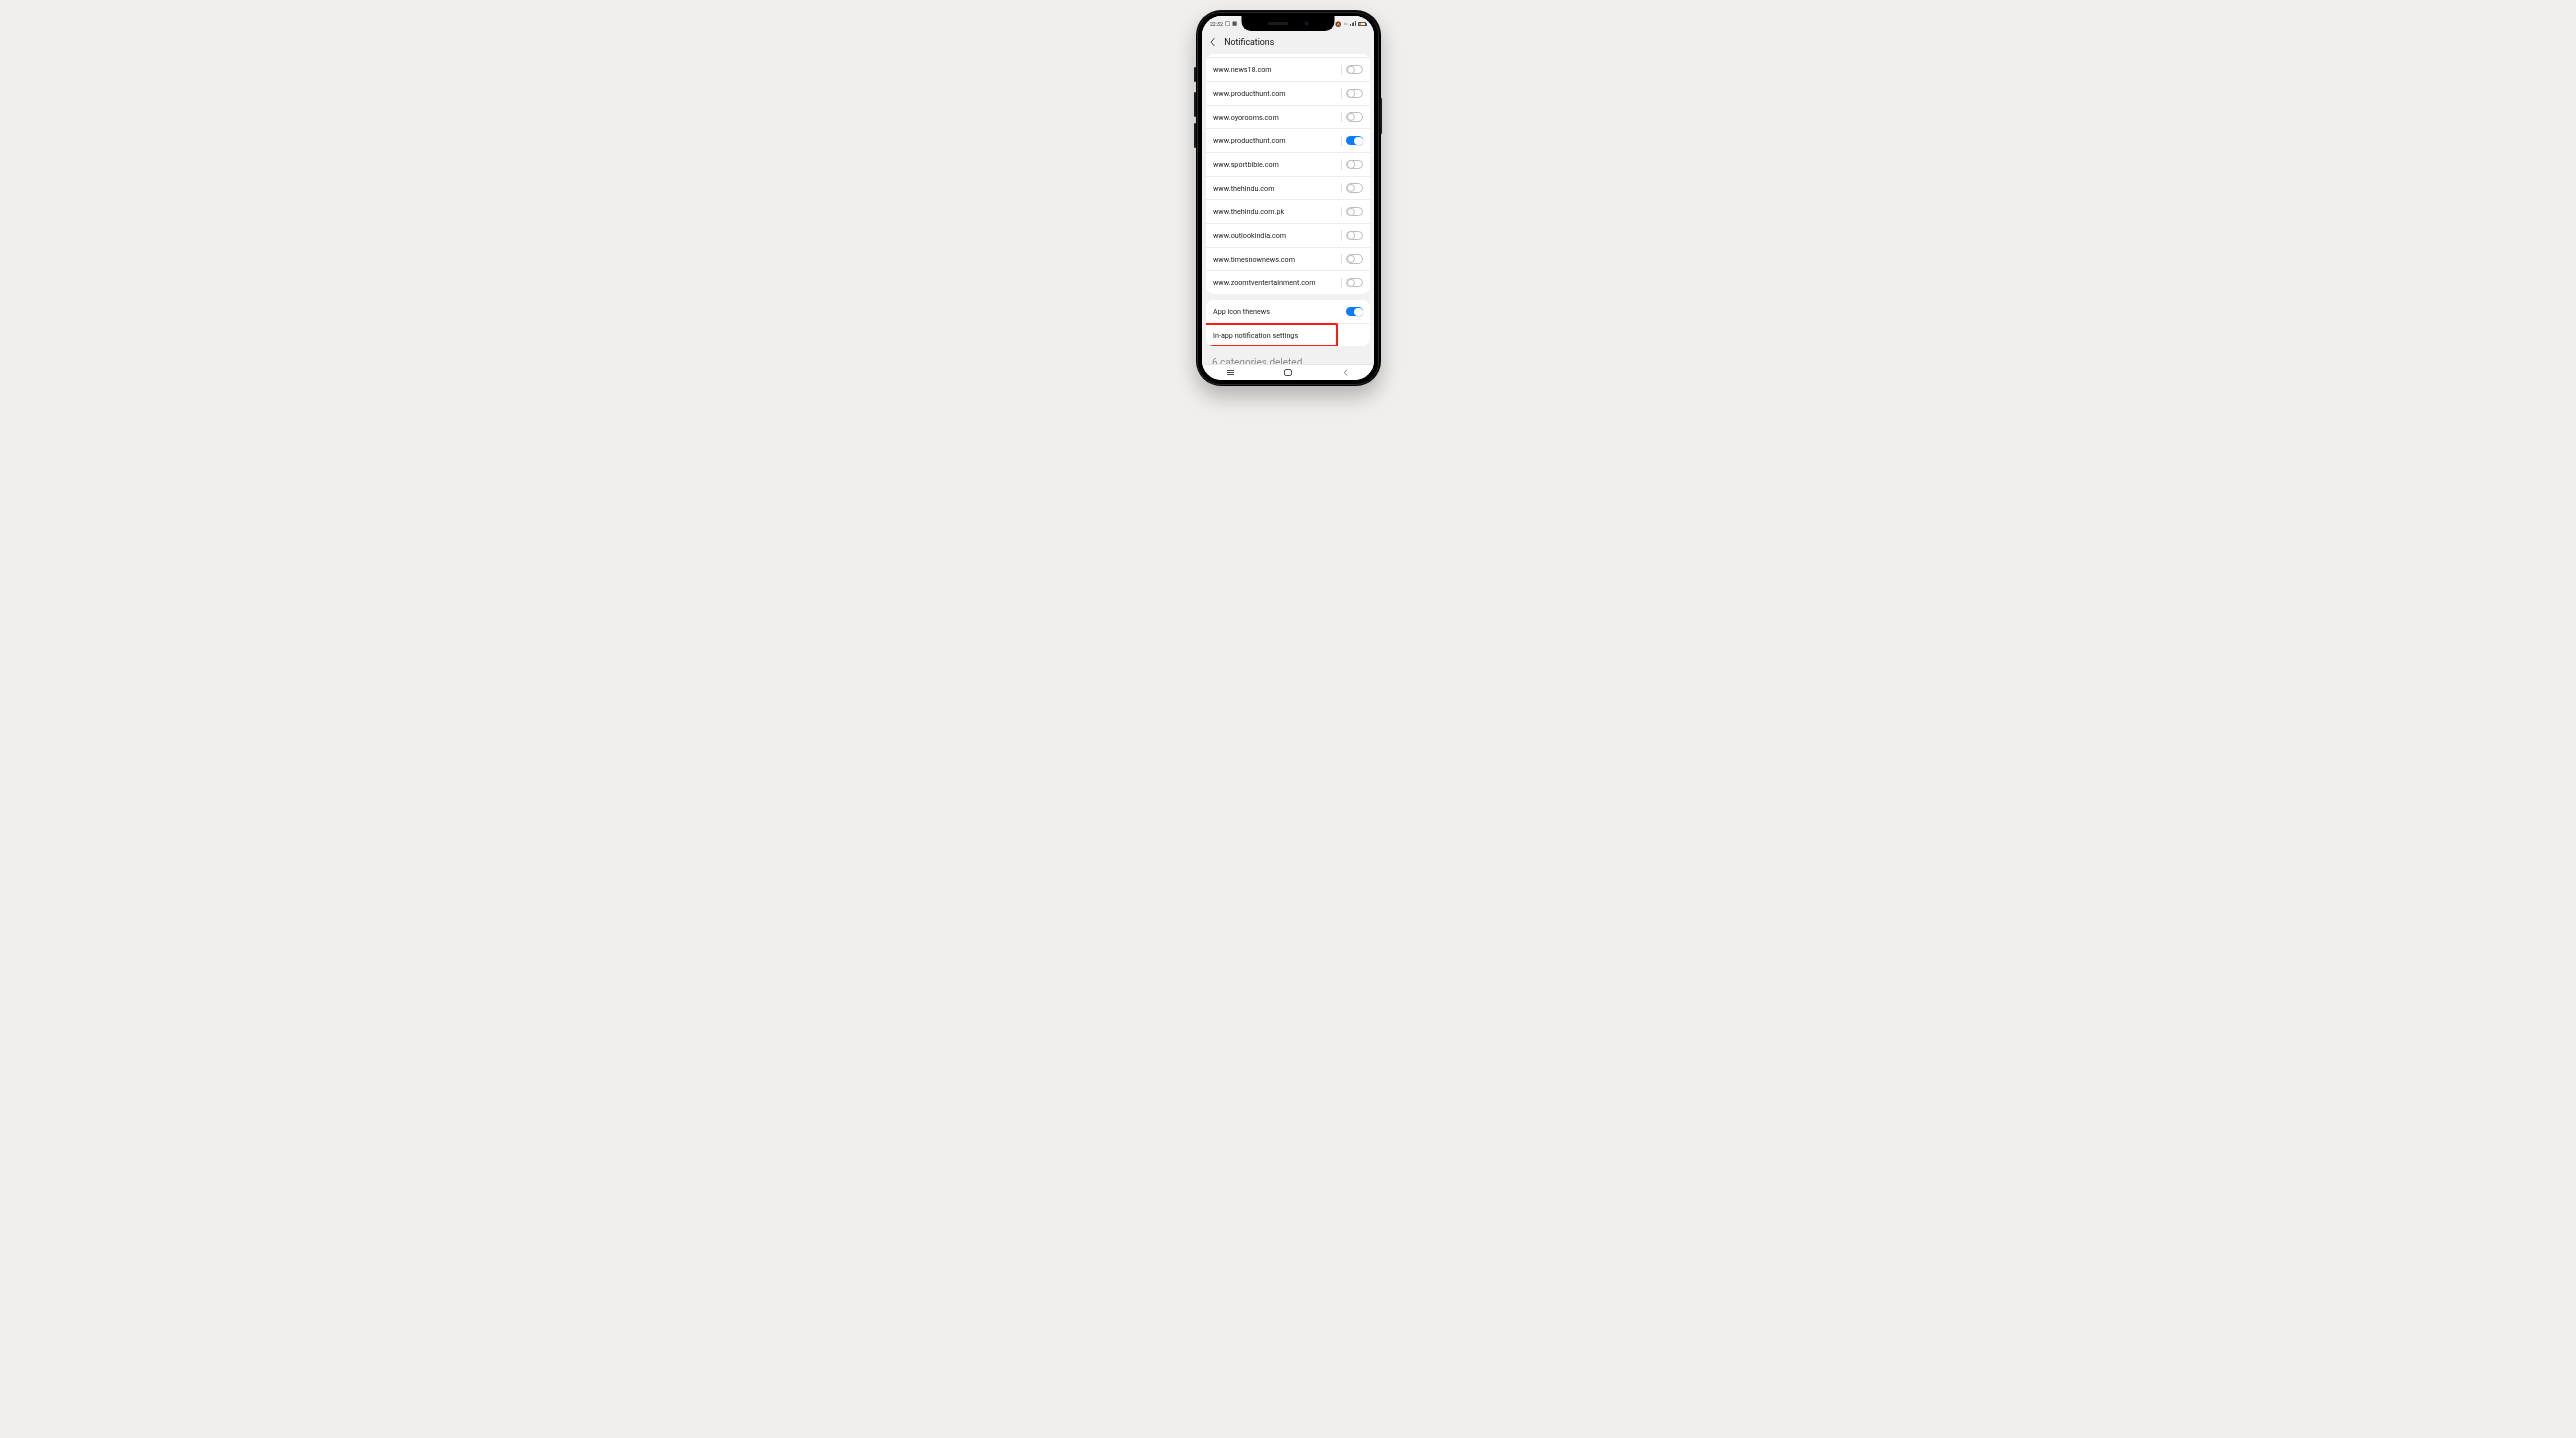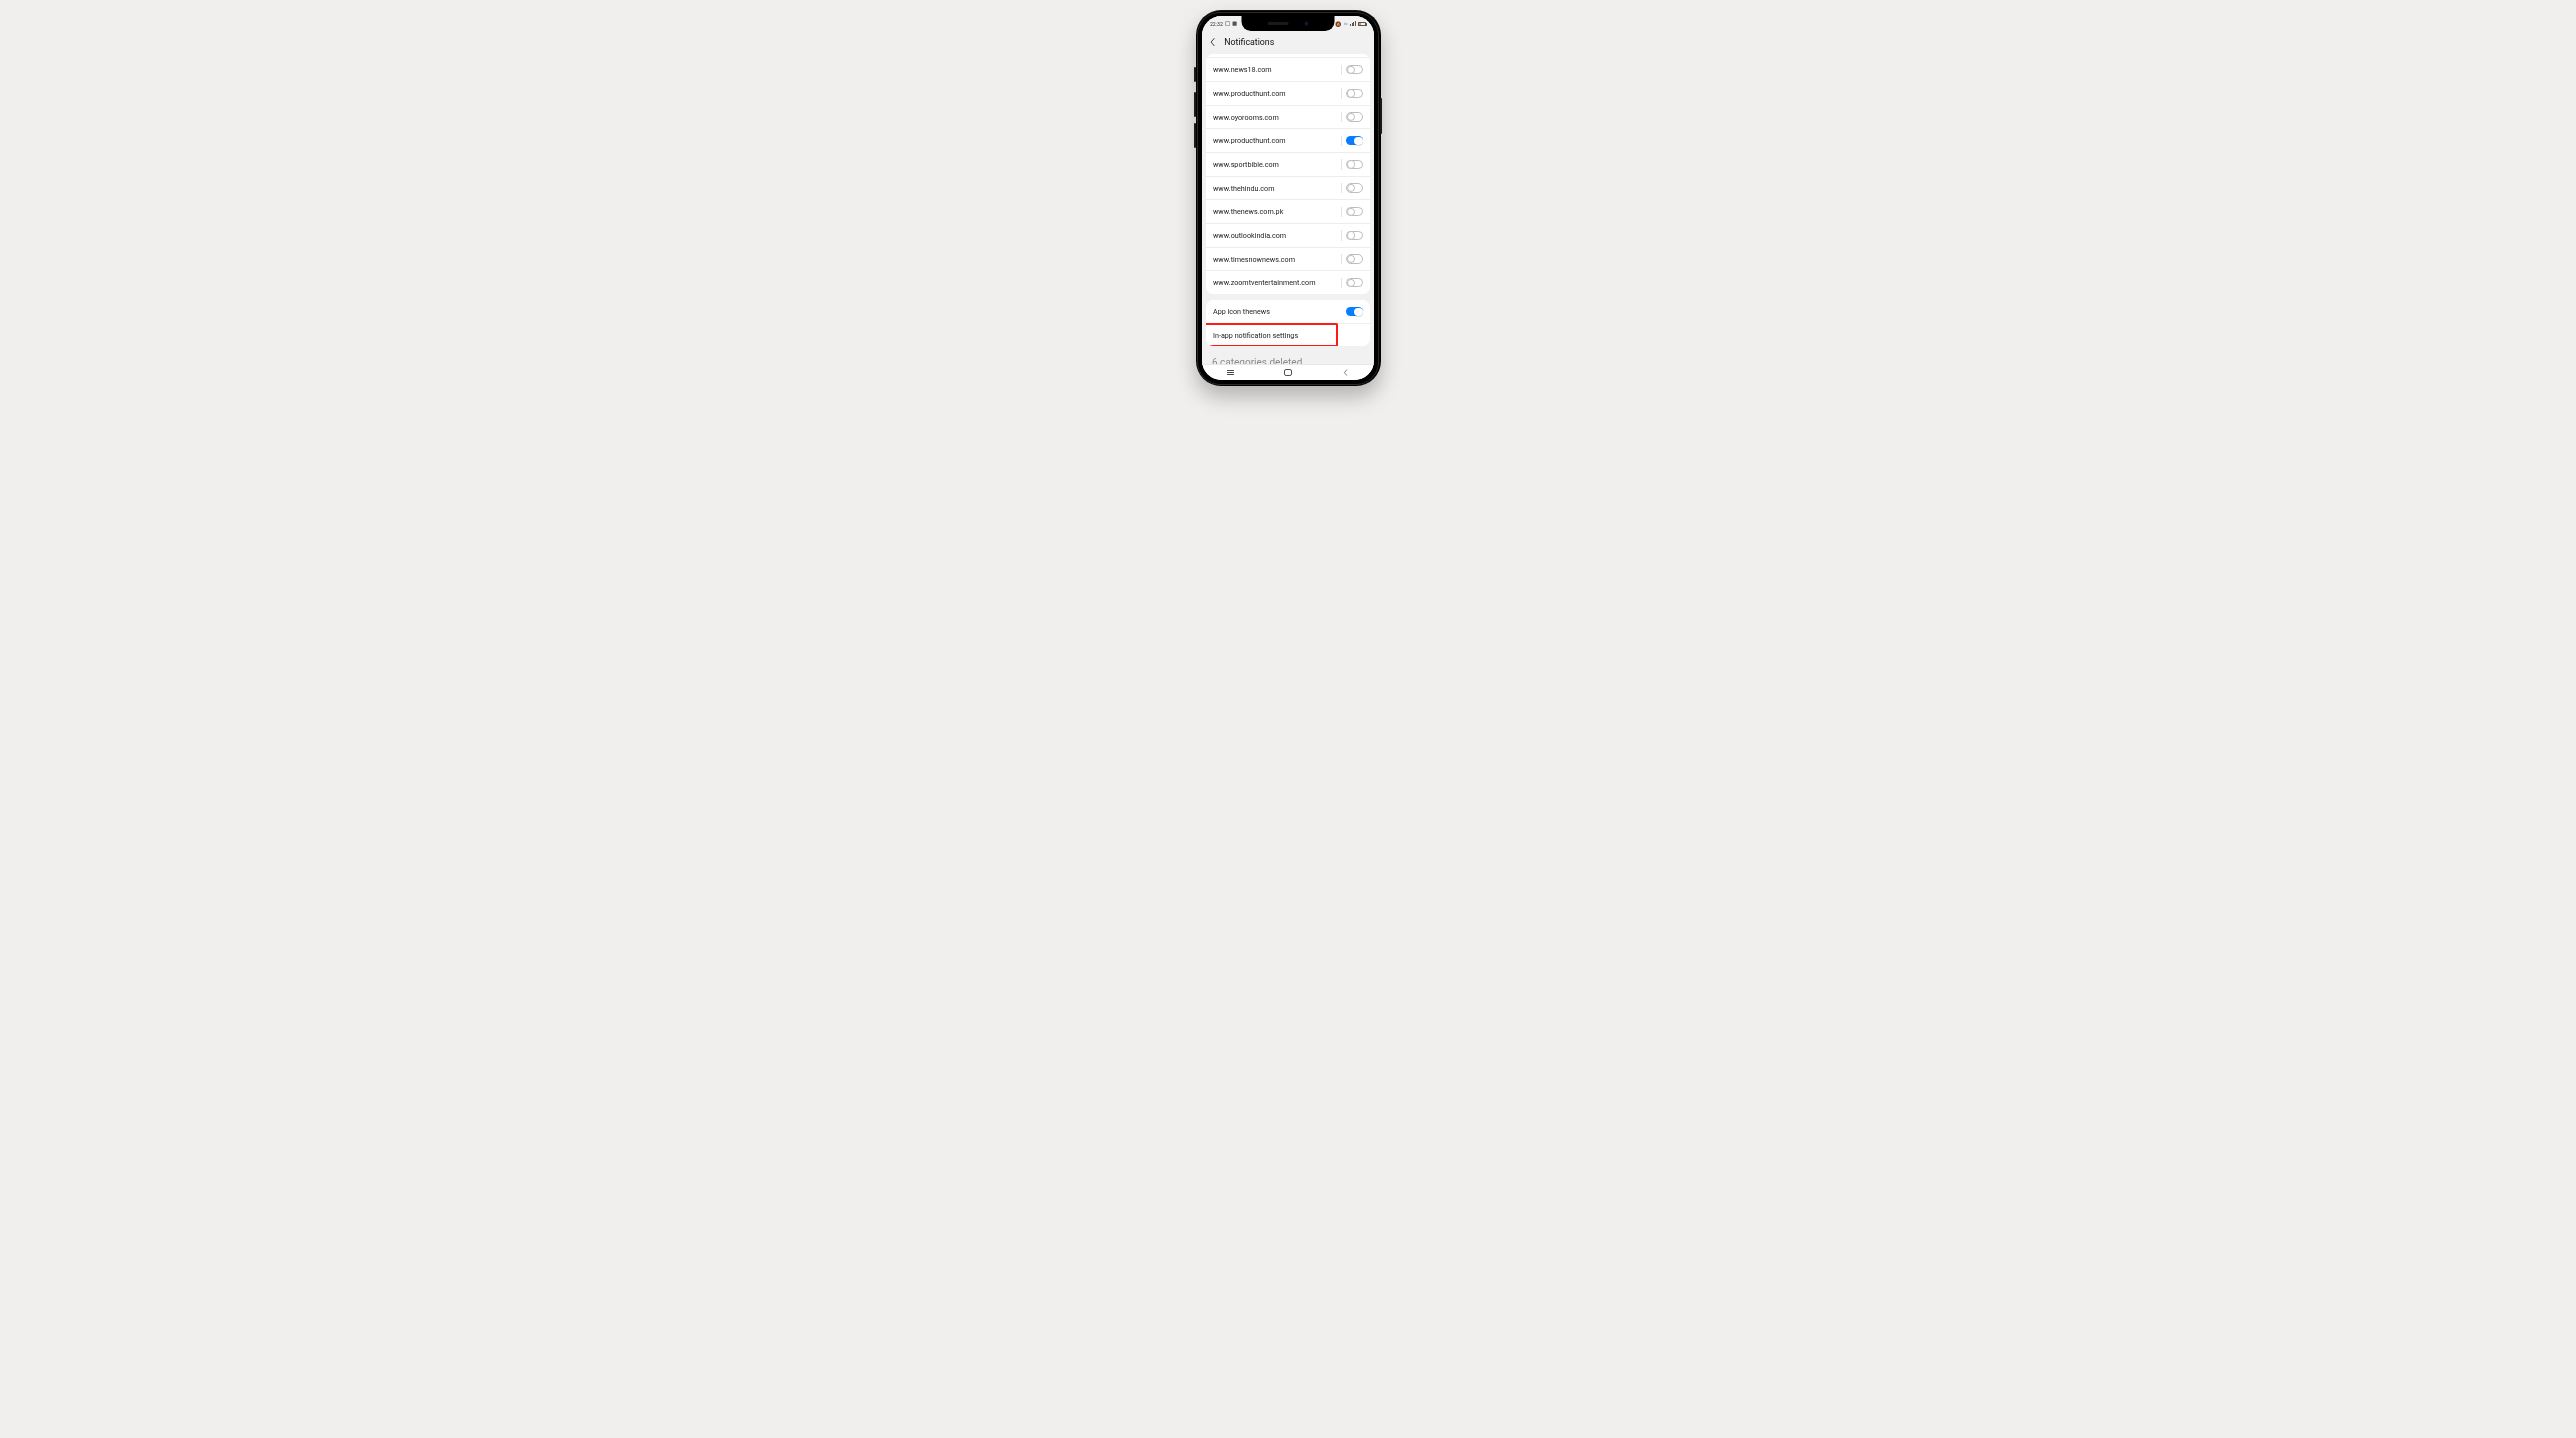--- a/index.html
+++ b/index.html
@@ -270,21 +270,21 @@
           <span class="label">www.thehindu.com</span>
           <div class="toggle-wrap">
             <span class="toggle-divider"></span>
             <div class="toggle off">
                 <span class="knob"></span>
               </div>
           </div>
         </div>
 
         <div class="row">
-          <span class="label">www.thenews.com.pk</span>
+          <span class="label">www.thehindu.com.pk</span>
           <div class="toggle-wrap">
             <span class="toggle-divider"></span>
             <div class="toggle off">
                 <span class="knob"></span>
               </div>
           </div>
         </div>
 
         <div class="row">
           <span class="label">www.outlookindia.com</span>

